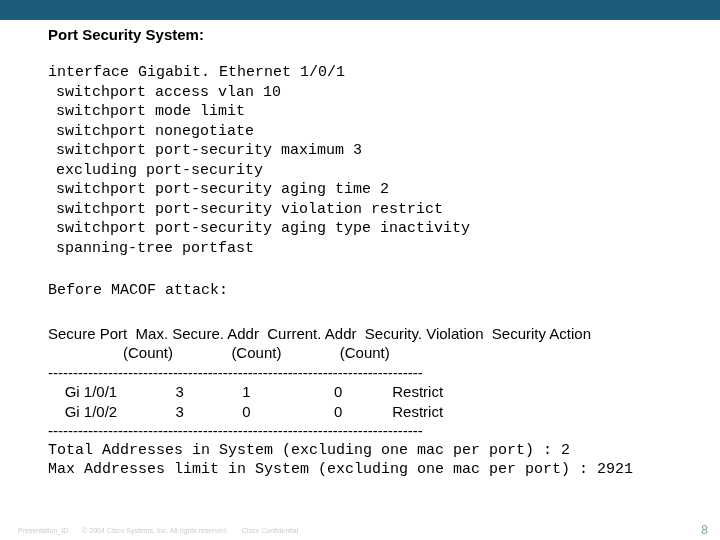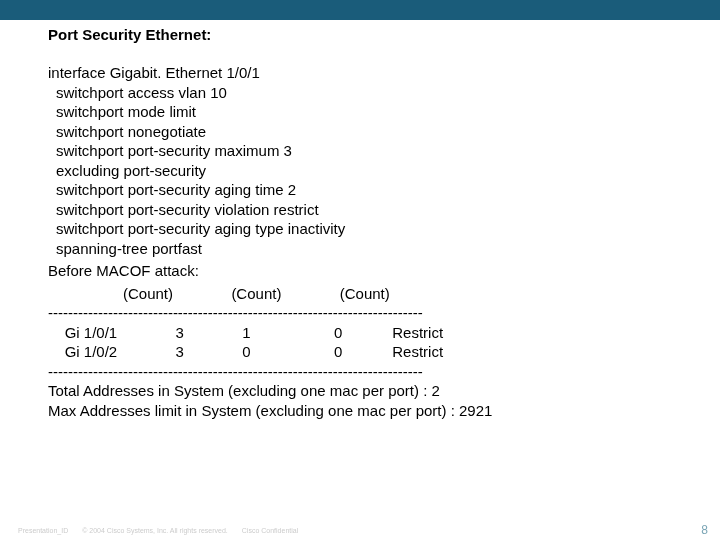--- a/index.html
+++ b/index.html
@@ -26,26 +26,27 @@
     .title {
       font-size: 15px;
       font-weight: bold;
       color: #000;
       margin-bottom: 20px;
     }
     .text-line {
       font-size: 15px;
       color: #000;
       line-height: 1.3;
+      font-family: Liberation Mono, monospace;
     }
     .indent {
       padding-left: 8px;
     }
     .section-gap {
-      margin-top: 3px;
+      margin-top: 23px;
     }
     .mono-block {
       font-size: 15px;
       color: #000;
       line-height: 1.3;
       white-space: pre;
     }
     .footer {
       position: absolute;
       bottom: 3px;
@@ -65,36 +66,37 @@
       font-size: 12px;
       color: #7aa5b5;
     }
   </style>
 </head>
 <body>
 
 <div class="header-bar"></div>
 
 <div class="content">
-  <div class="title">Port Security Ethernet:</div>
+  <div class="title">Port Security System:</div>
 
   <div class="text-line">interface Gigabit. Ethernet 1/0/1</div>
   <div class="text-line indent">switchport access vlan 10</div>
   <div class="text-line indent">switchport mode limit</div>
   <div class="text-line indent">switchport nonegotiate</div>
   <div class="text-line indent">switchport port-security maximum 3</div>
   <div class="text-line indent">excluding port-security</div>
   <div class="text-line indent">switchport port-security aging time 2</div>
   <div class="text-line indent">switchport port-security violation restrict</div>
   <div class="text-line indent">switchport port-security aging type inactivity</div>
   <div class="text-line indent">spanning-tree portfast</div>
 
   <div class="text-line section-gap">Before MACOF attack:</div>
 
   <div class="section-gap">
+    <div class="mono-block">Secure Port  Max. Secure. Addr  Current. Addr  Security. Violation  Security Action</div>
     <div class="mono-block">                  (Count)              (Count)              (Count)</div>
     <div class="mono-block">---------------------------------------------------------------------------</div>
     <div class="mono-block">    Gi 1/0/1              3              1                    0            Restrict</div>
     <div class="mono-block">    Gi 1/0/2              3              0                    0            Restrict</div>
     <div class="mono-block">---------------------------------------------------------------------------</div>
     <div class="text-line">Total Addresses in System (excluding one mac per port)     : 2</div>
     <div class="text-line">Max Addresses limit in System (excluding one mac per port) : 2921</div>
   </div>
 </div>
 

